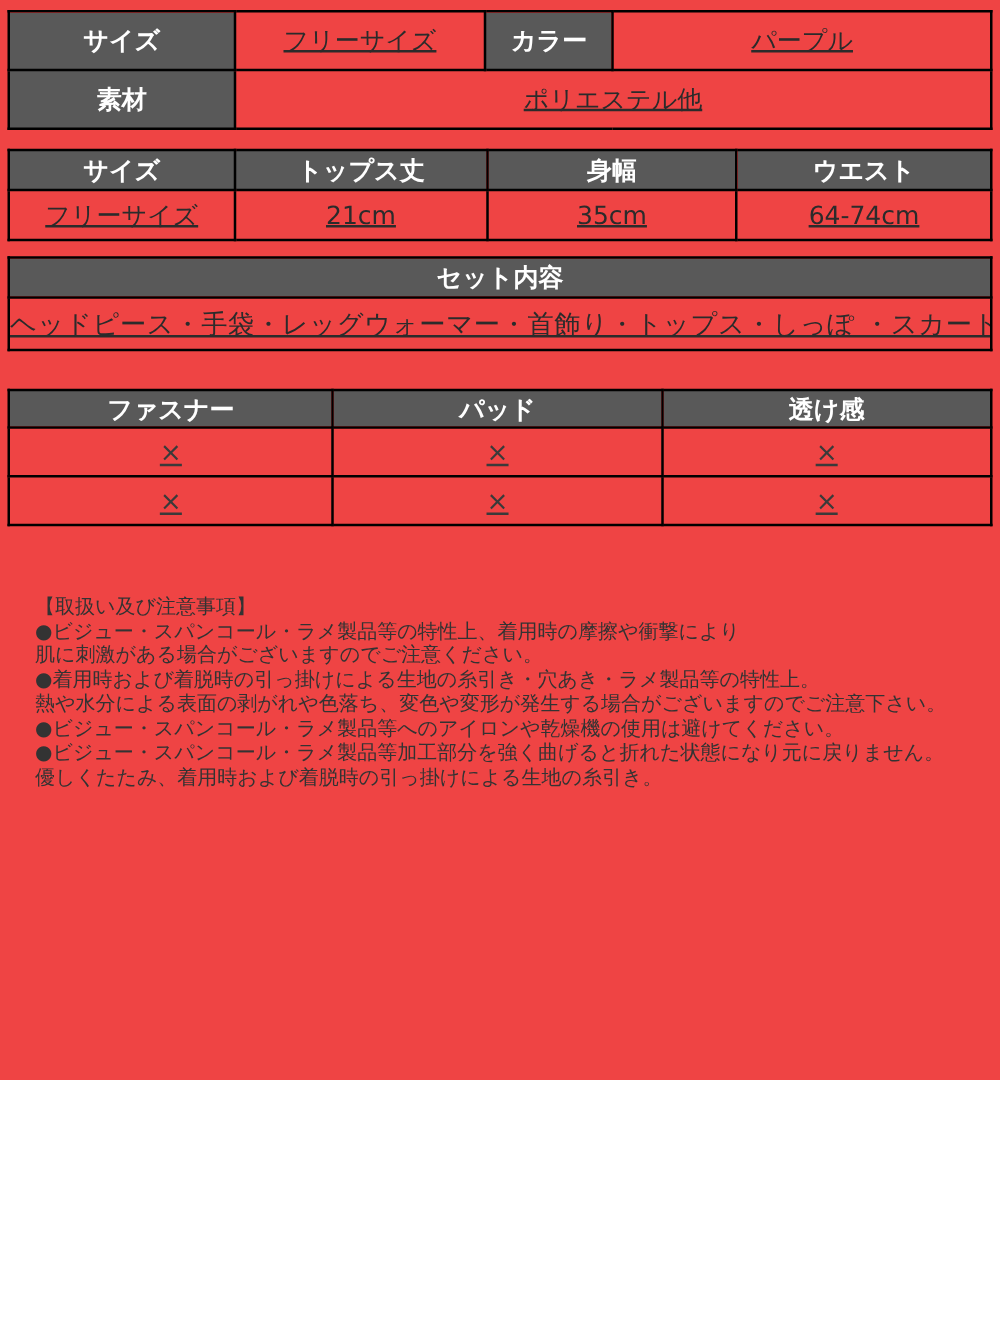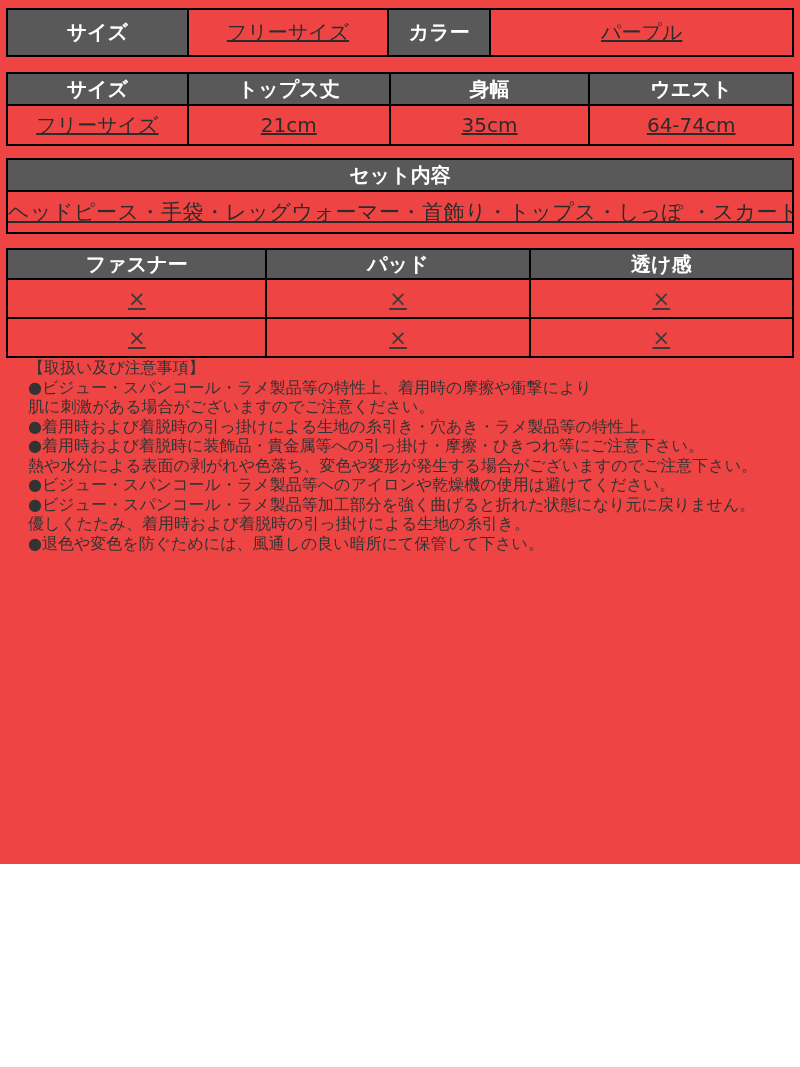--- a/index.html
+++ b/index.html
@@ -44,25 +44,26 @@
   .spec-table td { height: 45px; }
 
   .meas-table { margin-top: 15px; }
   .meas-table .hdr { height: 30px; }
   .meas-table .val { height: 38px; }
 
   .set-table { margin-top: 12px; }
   .set-table .hdr { height: 30px; }
   .set-table .val { height: 40px; font-size: 21px; letter-spacing: 0.5px; }
 
-  .feat-table { margin-top: 14px; }
+  .feat-table { margin-top: 30px; }
   .feat-table .hdr { height: 28px; }
   .feat-table .cross { height: 37px; color: #3a3a3a; font-size: 21px; font-weight: normal; }
 
   .notes {
+    margin-top: 54px;
     padding-left: 28px;
     padding-right: 20px;
     color: #333333;
     font-size: 16px;
     line-height: 19.5px;
   }
   .notes div { white-space: nowrap; }
 </style>
 </head>
 <body>
@@ -75,20 +76,24 @@
         <col style="width:25.5%">
         <col style="width:13%">
         <col style="width:38.5%">
     </colgroup>
     <tbody>
       <tr>
         <td class="hdr">サイズ</td>
         <td class="val">フリーサイズ</td>
         <td class="hdr">カラー</td>
         <td class="val">パープル</td>
+      </tr>
+      <tr>
+        <td class="hdr">素材</td>
+        <td class="val" colspan="3">ポリエステル他</td>
       </tr>
     </tbody>
   </table>
 
   <table class="meas-table">
     <colgroup>
       <col style="width:23%">
         <col style="width:25.7%">
         <col style="width:25.4%">
         <col style="width:25.9%">
@@ -143,21 +148,19 @@
         <td class="val cross">×</td>
       </tr>
     </tbody>
   </table>
 
   <div class="notes">
     <div>【取扱い及び注意事項】</div>
     <div>●ビジュー・スパンコール・ラメ製品等の特性上、着用時の摩擦や衝撃により</div>
     <div>肌に刺激がある場合がございますのでご注意ください。</div>
     <div>●着用時および着脱時の引っ掛けによる生地の糸引き・穴あき・ラメ製品等の特性上。</div>
-    <div>●着用時および着脱時に装飾品・貴金属等への引っ掛け・摩擦・ひきつれ等にご注意下さい。</div>
     <div>熱や水分による表面の剥がれや色落ち、変色や変形が発生する場合がございますのでご注意下さい。</div>
     <div>●ビジュー・スパンコール・ラメ製品等へのアイロンや乾燥機の使用は避けてください。</div>
     <div>●ビジュー・スパンコール・ラメ製品等加工部分を強く曲げると折れた状態になり元に戻りません。</div>
     <div>優しくたたみ、着用時および着脱時の引っ掛けによる生地の糸引き。</div>
-    <div>●退色や変色を防ぐためには、風通しの良い暗所にて保管して下さい。</div>
   </div>
 
 </div>
 
 </body></html>

